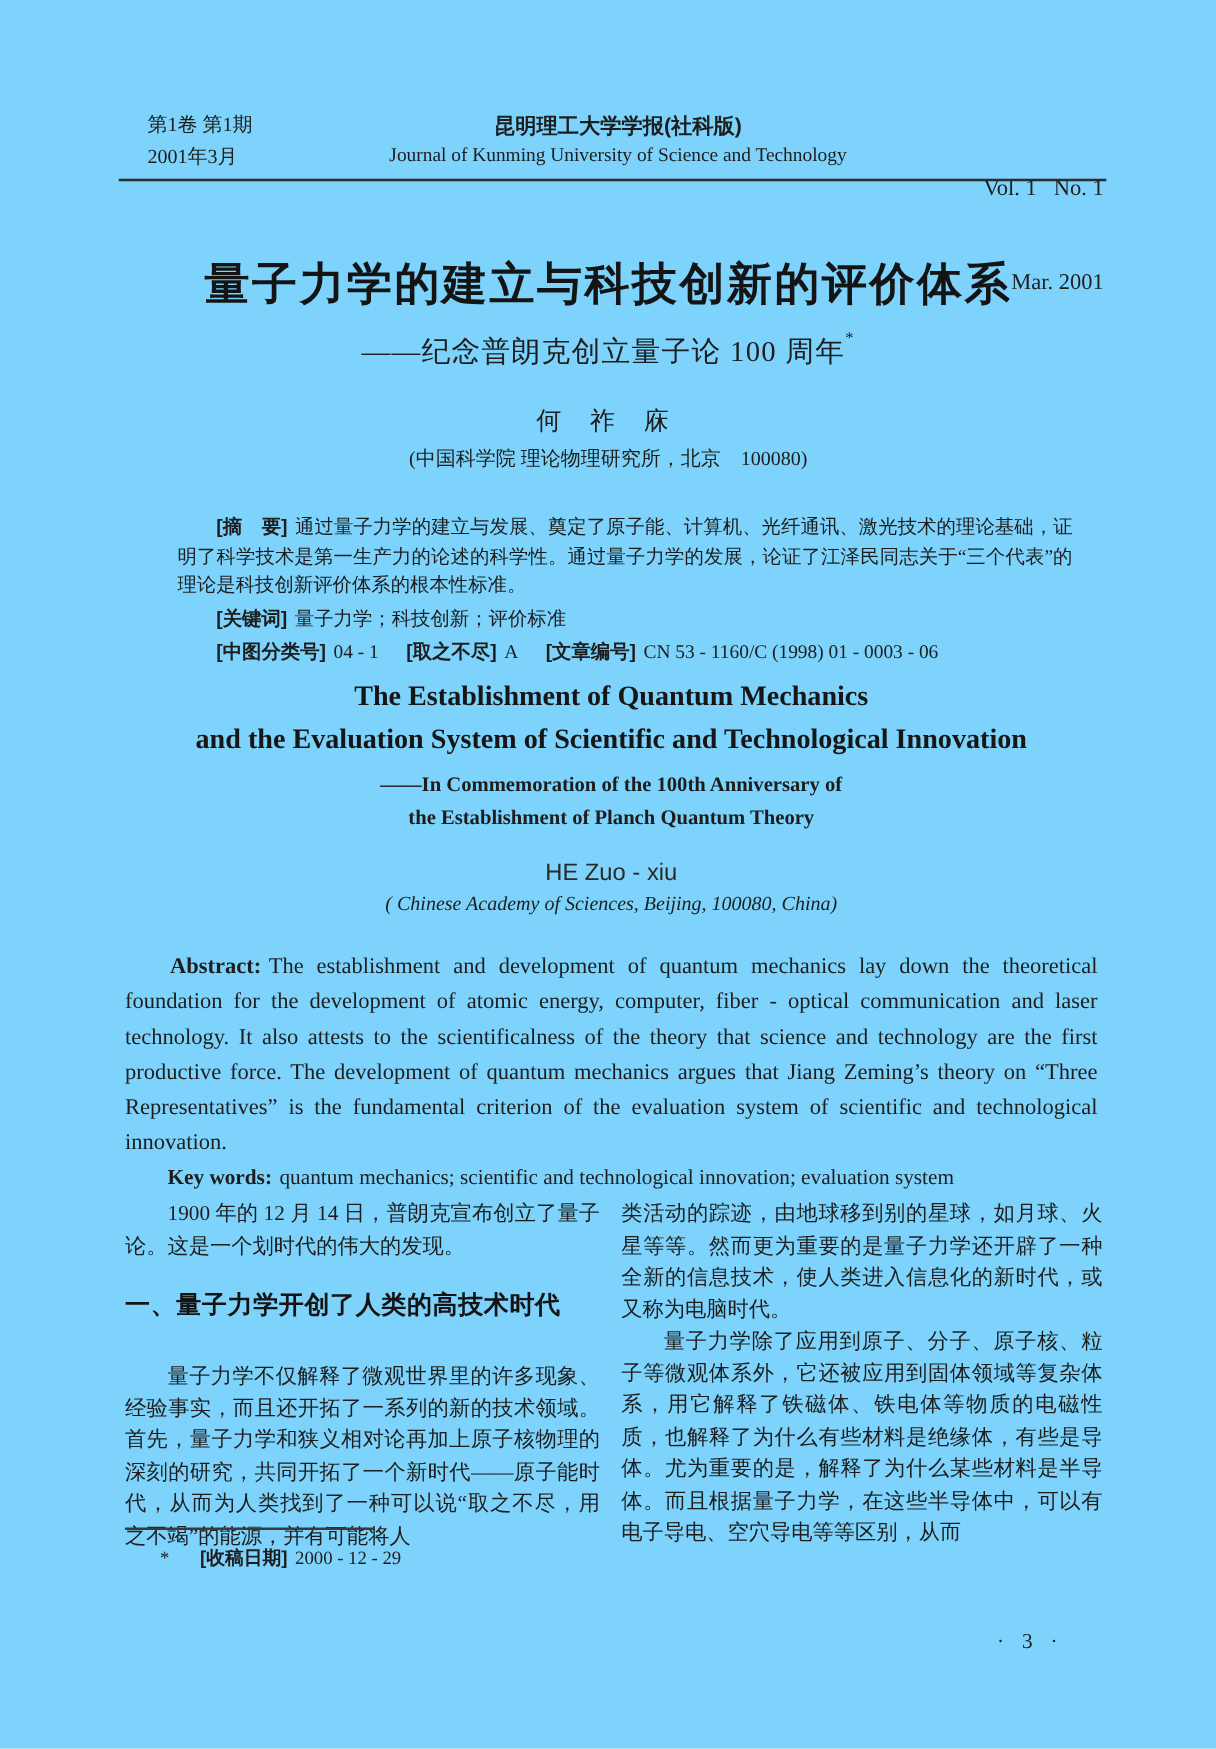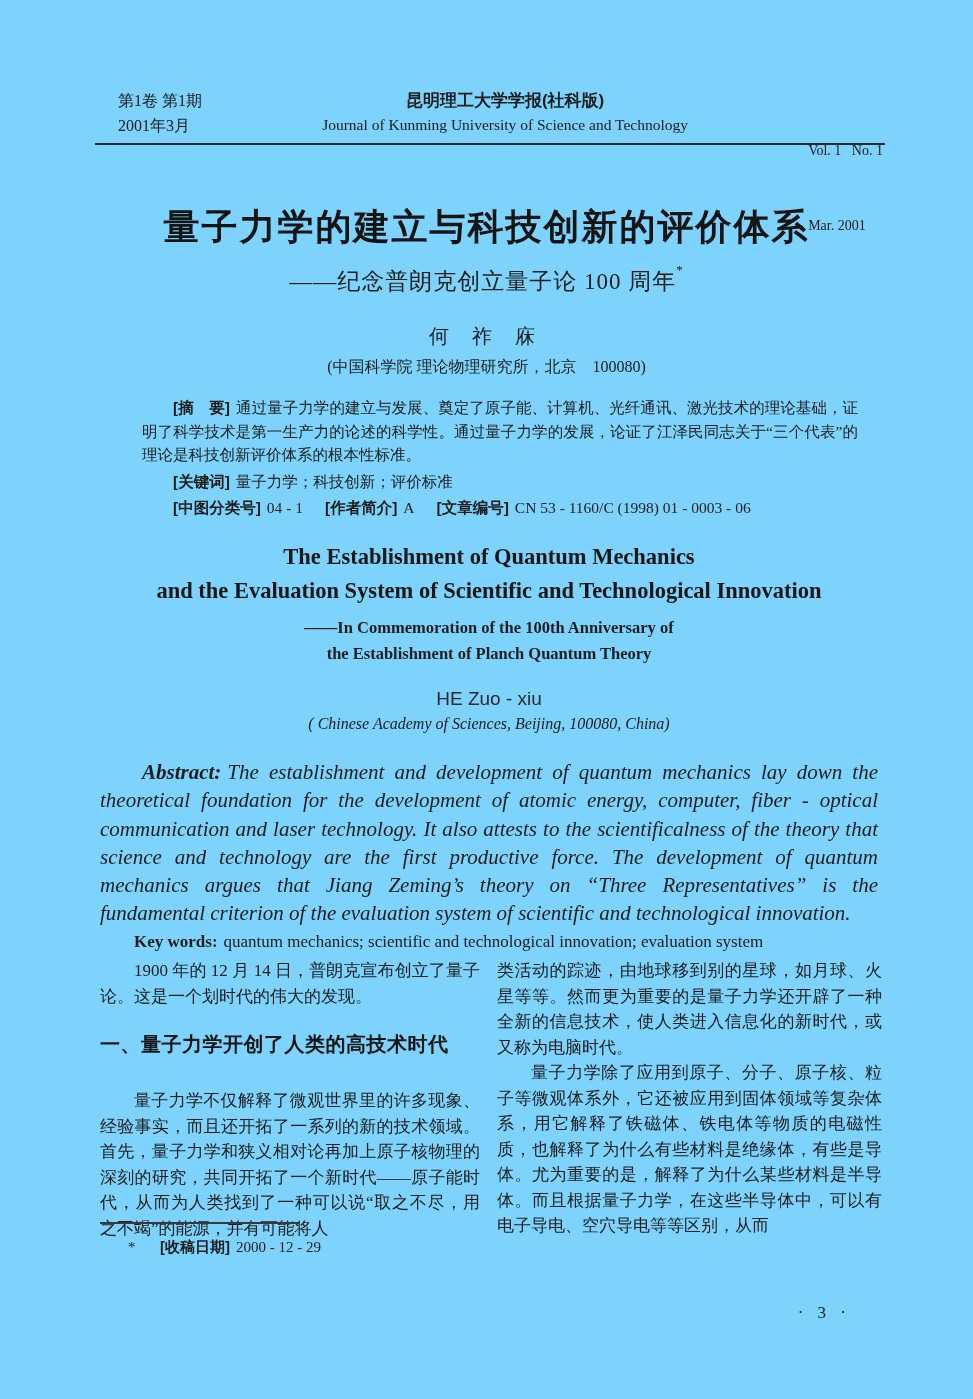--- a/index.html
+++ b/index.html
@@ -13,54 +13,54 @@
   }
   
   .header{
     position:absolute;top:88px;left:95px;right:90px;
     display:flex;justify-content:space-between;align-items:flex-start;
   }
   .h-left{margin-left:23px;font-size:16px;line-height:25px;}
   .h-center{text-align:center;}
   .h-center .h-cn{font-family:"Liberation Sans","DejaVu Sans",sans-serif;font-weight:700;font-size:17px;line-height:25px;}
   .h-center .h-en{font-size:15.5px;line-height:24px;}
-  .h-right{text-align:left;font-size:14px;line-height:25px;white-space:pre;}
+  .h-right{text-align:right;font-size:18px;line-height:25px;white-space:pre;}
   .header-rule{position:absolute;top:143px;left:95px;right:88px;border-top:2px solid #2b2b2b;}
   
   .title-block{position:absolute;top:204px;left:0;width:100%;text-align:center;}
   .cn-title{
     margin:0;font-family:"Liberation Sans","DejaVu Sans",sans-serif;
     font-weight:700;font-size:36px;letter-spacing:2px;line-height:46px;color:#141414;text-align:center;
   }
   .cn-subtitle{margin-top:16px;font-size:23px;letter-spacing:1px;}
   .cn-subtitle sup{font-size:13px;vertical-align:top;position:relative;top:-4px;}
   .cn-author{margin-top:26px;font-size:20px;letter-spacing:9px;}
   .cn-affil{margin-top:7px;font-size:16px;}
   
   .cn-abstract{
-    position:absolute;top:396px;left:142px;width:716px;
+    position:absolute;top:410px;left:142px;width:716px;
     font-size:15.5px;line-height:23.5px;text-align:justify;
   }
   .cn-abstract p{margin:0;}
   .cn-abstract .lbl{font-family:"Liberation Sans","DejaVu Sans",sans-serif;font-weight:700;margin-right:6px;}
   .cn-abstract .abs,.cn-abstract .kw,.cn-abstract .clc{text-indent:2em;}
   .cn-abstract .kw{margin-top:3px;}
   .cn-abstract .clc{margin-top:3px;text-align:left;}
   .cn-abstract .clc .lbl2{font-family:"Liberation Sans","DejaVu Sans",sans-serif;font-weight:700;margin-left:22px;margin-right:6px;}
   .cn-abstract .clc .lbl2:first-child{margin-left:0;}
   
   .en-block{position:absolute;top:540px;left:100px;width:778px;text-align:center;}
   .en-title div{font-weight:700;font-size:22.5px;line-height:34px;color:#161616;}
   .en-subtitle{margin-top:7px;}
   .en-subtitle div{font-weight:700;font-size:16.5px;line-height:26px;font-family:Liberation Serif, serif;}
   .en-author{margin-top:21px;font-size:19px;font-family:"Liberation Sans","DejaVu Sans",sans-serif;color:#2a2a2a;}
   .en-affil{margin-top:5px;font-style:italic;font-size:16px;}
   .en-abs{
     margin:25px 0 0 0;text-align:justify;text-indent:2em;
-    font-size:21px;line-height:28.3px;font-style:italic;
+    font-size:18px;line-height:28.3px;
   }
   .en-kw{margin:0;text-align:left;text-indent:2em;font-size:17px;line-height:28.3px;}
   .en-block .lbl{font-weight:700;margin-right:6px;}
   
   .body-cols{
     position:absolute;top:958px;left:100px;width:782px;
     display:flex;gap:17px;
     font-size:17px;line-height:25.5px;text-align:justify;
   }
   .col-left{width:380px;}
@@ -105,21 +105,21 @@
   <section class="title-block">
     <h1 class="cn-title">量子力学的建立与科技创新的评价体系</h1>
     <div class="cn-subtitle"><span>——纪念普朗克创立量子论 100 周年</span><sup>*</sup></div>
     <div class="cn-author">何 祚 庥</div>
     <div class="cn-affil">(中国科学院 理论物理研究所，北京　100080)</div>
   </section>
 
   <section class="cn-abstract">
     <p class="abs"><span class="lbl">[摘　要]</span><span>通过量子力学的建立与发展、奠定了原子能、计算机、光纤通讯、激光技术的理论基础，证明了科学技术是第一生产力的论述的科学性。通过量子力学的发展，论证了江泽民同志关于“三个代表”的理论是科技创新评价体系的根本性标准。</span></p>
     <p class="kw"><span class="lbl">[关键词]</span><span>量子力学；科技创新；评价标准</span></p>
-    <p class="clc"><span class="lbl2">[中图分类号]</span><span>04 - 1</span><span class="lbl2">[作者简介]</span><span>A</span><span class="lbl2">[文章编号]</span><span>CN 53 - 1160/C (1998) 01 - 0003 - 06</span></p>
+    <p class="clc"><span class="lbl2">[中图分类号]</span><span>04 - 1</span><span class="lbl2">[取之不尽]</span><span>A</span><span class="lbl2">[文章编号]</span><span>CN 53 - 1160/C (1998) 01 - 0003 - 06</span></p>
   </section>
 
   <section class="en-block">
     <div class="en-title">
       <div>The Establishment of Quantum Mechanics</div>
       <div>and the Evaluation System of Scientific and Technological Innovation</div>
     </div>
     <div class="en-subtitle">
       <div>——In Commemoration of the 100th Anniversary of</div>
       <div>the Establishment of Planch Quantum Theory</div>

